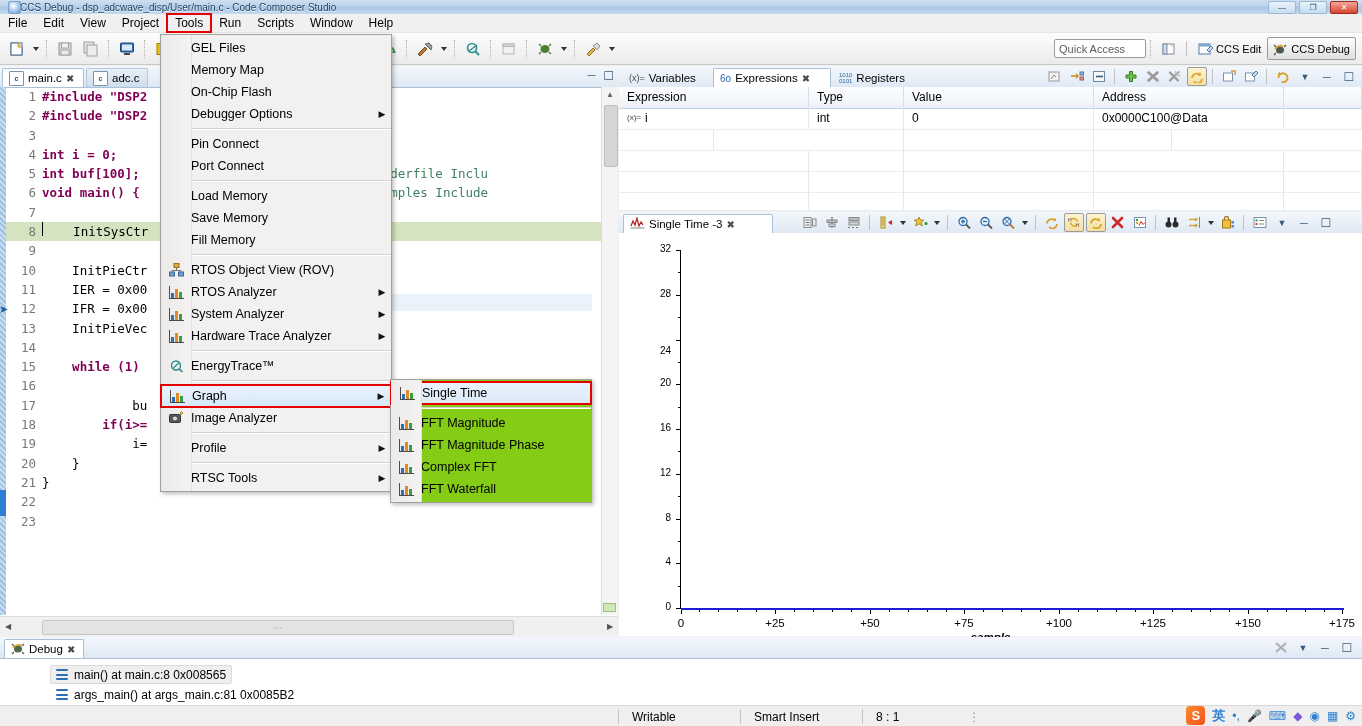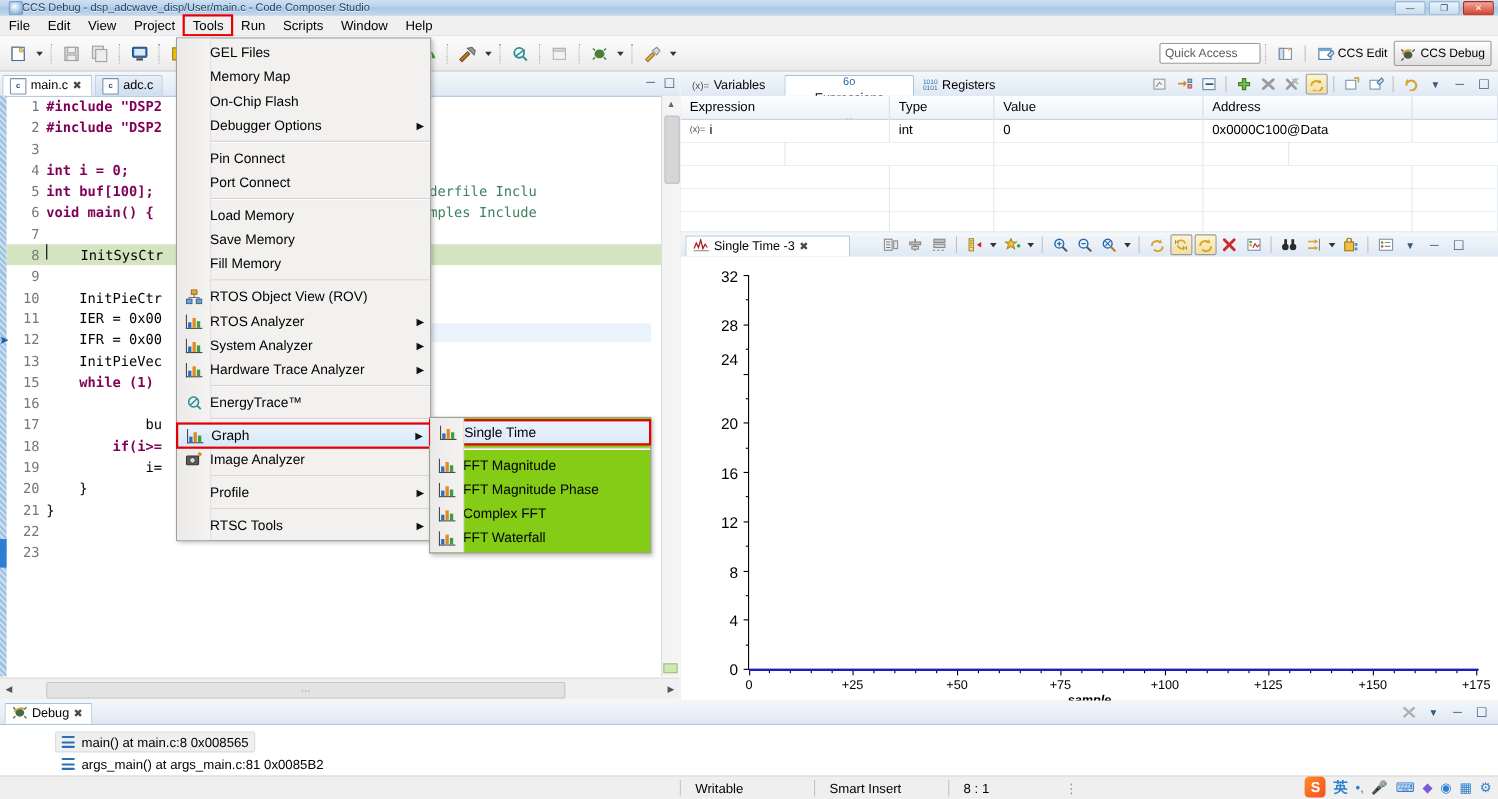--- a/index.html
+++ b/index.html
@@ -149,21 +149,21 @@
   #graphpanel{left:619px;top:212px;width:743px;height:424px;background:#fff;}
   #graph-tabs{position:absolute;left:0;top:0;width:743px;height:21px;
     background:linear-gradient(to bottom,#f3f7fb,#dfe9f4);border-bottom:1px solid #a9c0d8;}
   #graph-toolbar{position:absolute;left:180px;top:1px;height:19px;display:flex;align-items:center;}
   .gsep{width:1px;height:15px;border-left:1px solid #c0c0c0;margin:0 4px;}
   #graph-area{position:absolute;left:0;top:21px;width:743px;height:403px;background:#fff;}
   .axis-y{position:absolute;left:61px;top:17px;width:1px;height:358px;background:#000;}
   .axis-x{position:absolute;left:61px;top:375px;width:664px;height:1px;background:#000;}
   .ytick{position:absolute;right:0;width:5px;height:1px;background:#000;}
   .ytick.minor{width:3px;}
-  .ylab{position:absolute;right:10px;font-size:14px;color:#000;transform:translateY(-7px);text-align:right;}
+  .ylab{position:absolute;right:10px;font-size:10px;color:#000;transform:translateY(-7px);text-align:right;}
   .xtick{position:absolute;top:0;width:1px;height:5px;background:#000;}
   .xtick.minor{height:3px;}
   .xlab{position:absolute;top:8px;font-size:11.5px;color:#000;transform:translateX(-50%);white-space:nowrap;}
   #xaxis-title{position:absolute;left:0;top:398px;width:743px;text-align:center;
     font-size:11.5px;font-style:italic;font-weight:bold;}
   #trace{position:absolute;left:62px;top:375px;width:663px;height:2px;background:#1b1bd0;}
 
   
   #debugpanel{left:0;top:637px;width:1362px;height:68px;background:#fff;}
   #debug-tabs{position:absolute;left:0;top:0;width:1362px;height:21px;
@@ -393,20 +393,21 @@
     <div class="cline"><span class="lnum">4</span><span class="ctext kw">int i = 0;</span></div>
     <div class="cline"><span class="lnum">5</span><span class="ctext kw">int buf[100];</span></div>
     <div class="cline"><span class="lnum">6</span><span class="ctext kw">void main() {</span></div>
     <div class="cline"><span class="lnum">7</span><span class="ctext"></span></div>
     <div class="cline hl"><span class="lnum">8</span><span class="cursor"></span><span class="ctext">    InitSysCtr</span></div>
     <div class="cline"><span class="lnum">9</span><span class="ctext"></span></div>
     <div class="cline"><span class="lnum">10</span><span class="ctext">    InitPieCtr</span></div>
     <div class="cline"><span class="lnum">11</span><span class="ctext">    IER = 0x00</span></div>
     <div class="cline"><span class="lnum">12</span><span class="ctext">    IFR = 0x00</span></div>
     <div class="cline"><span class="lnum">13</span><span class="ctext">    InitPieVec</span></div>
+    <div class="cline"><span class="lnum">14</span><span class="ctext"></span></div>
     <div class="cline"><span class="lnum">15</span><span class="ctext kw">    while (1)</span></div>
     <div class="cline"><span class="lnum">16</span><span class="ctext"></span></div>
     <div class="cline"><span class="lnum">17</span><span class="ctext">            bu</span></div>
     <div class="cline"><span class="lnum">18</span><span class="ctext kw">        if(i&gt;=</span></div>
     <div class="cline"><span class="lnum">19</span><span class="ctext">            i=</span></div>
     <div class="cline"><span class="lnum">20</span><span class="ctext">    }</span></div>
     <div class="cline"><span class="lnum">21</span><span class="ctext">}</span></div>
     <div class="cline"><span class="lnum">22</span><span class="ctext"></span></div>
     <div class="cline"><span class="lnum">23</span><span class="ctext"></span></div>
   </div>
@@ -630,21 +631,21 @@
     <span>FFT Waterfall</span>
   </div>
 </div>
 
 <div id="exprpanel" class="abs">
   <div id="expr-tabs">
     <div class="vtab" style="left:4px;width:88px;">
       <span style="font-size:9px;color:#4a4a4a;">(x)=</span>
       <span>Variables</span>
     </div>
-    <div class="vtab active" style="left:94px;width:118px;flex-direction:column;">
+    <div class="vtab active" style="left:94px;width:118px;">
       <span style="font-size:10px;color:#2a6aa8;">6ο</span>
       <span>Expressions</span>
       <span class="xglyph">✖</span>
     </div>
     <div class="vtab" style="left:214px;width:82px;">
       <span style="font-size:6px;line-height:6px;color:#2a6aa8;">1010<br>0101</span>
       <span>Registers</span>
     </div>
 
     <div id="expr-toolbar">
@@ -945,21 +946,21 @@
       <div class="ytick" style="top:240.8px;"></div>
         <div class="ylab" style="top:240.8px;">12</div>
       <div class="ytick minor" style="top:218.4px;"></div>
       <div class="ytick" style="top:196px;"></div>
         <div class="ylab" style="top:196px;">16</div>
       <div class="ytick minor" style="top:173.6px;"></div>
       <div class="ytick" style="top:151.3px;"></div>
         <div class="ylab" style="top:151.3px;">20</div>
       <div class="ytick minor" style="top:128.9px;"></div>
       <div class="ytick" style="top:106.5px;"></div>
-        <div class="ylab" style="top:93px;">24</div>
+        <div class="ylab" style="top:119px;">24</div>
       <div class="ytick minor" style="top:84.1px;"></div>
       <div class="ytick" style="top:61.8px;"></div>
         <div class="ylab" style="top:61.8px;">28</div>
       <div class="ytick minor" style="top:39.4px;"></div>
       <div class="ytick" style="top:17px;"></div>
         <div class="ylab" style="top:17px;">32</div>
     </div>
 
     <div class="abs" style="left:0;top:376px;width:743px;height:24px;">
       <div class="xtick" style="left:62px;"></div>

